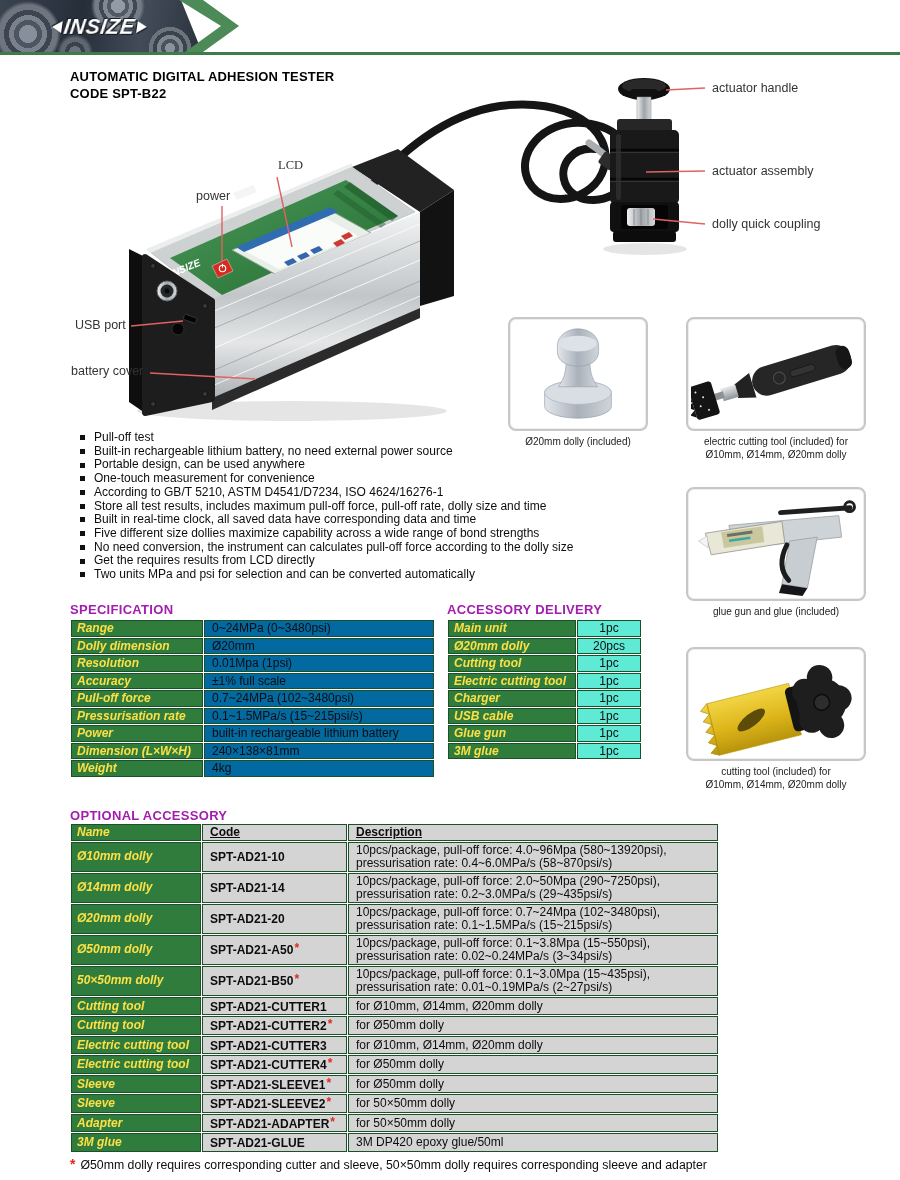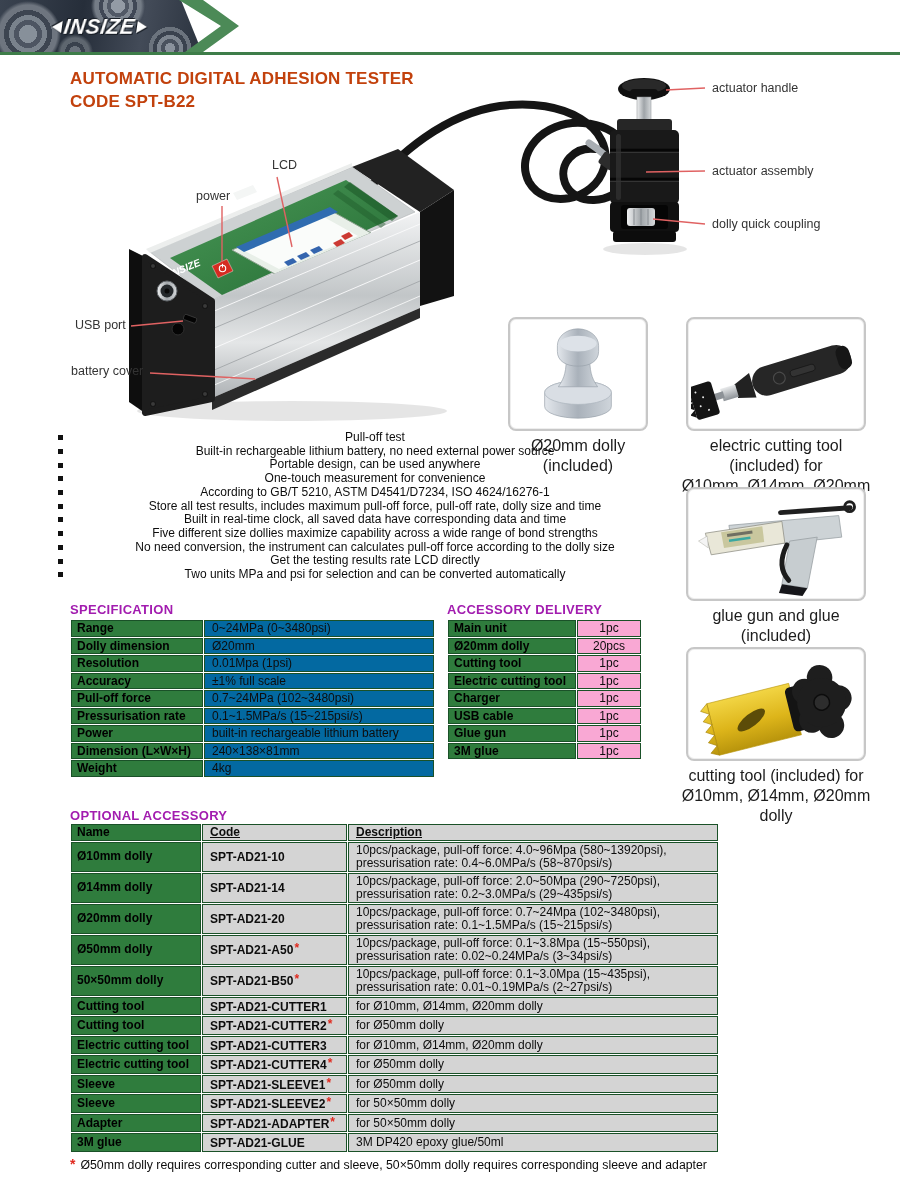--- a/index.html
+++ b/index.html
@@ -24,43 +24,43 @@
   }
   .brand-logo .tri-l{ width:0; height:0; border-top:6px solid transparent; border-bottom:6px solid transparent; border-right:10px solid #fff; }
   .brand-logo .tri-r{ width:0; height:0; border-top:6px solid transparent; border-bottom:6px solid transparent; border-left:10px solid #fff; }
   .brand-logo .word{ color:#fff; font-weight:bold; font-style:italic; font-size:21px; letter-spacing:0.5px; line-height:1; }
   .brand-chevron{
     position:absolute; left:179px; top:0; width:60px; height:52px; background:#4c8a57;
     clip-path: polygon(0px 0px, 24px 0px, 60px 26px, 24px 52px, 6px 52px, 42px 26px);
   }
   .green-rule{ position:absolute; left:0; top:52px; width:900px; height:3px; background:#3e7d49; }
 
-  .page-title{ position:absolute; left:70px; top:68px; font-size:17px; font-weight:bold; line-height:1.33; letter-spacing:0.2px; color:#c2410c; white-space:nowrap; }
+  .page-title{ position:absolute; left:70px; top:68px; font-size:13px; font-weight:bold; line-height:1.33; letter-spacing:0.2px; color:#000000; white-space:nowrap; }
 
   
   .illustration{ position:absolute; left:0; top:58px; width:900px; height:372px; z-index:1; }
   .callout{ position:absolute; font-size:12.5px; color:#333; z-index:3; white-space:nowrap;text-align:center; }
 
   
   .photo-box{ position:absolute; background:#fff; border:2px solid #c7c7c7; border-radius:8px; box-shadow:0 0 0 1px #eee inset; z-index:2; padding:3px; }
   .photo-box svg{ width:100%; height:100%; display:block; }
-  .gal-caption{ position:absolute; font-size:16px; line-height:1.25; color:#1c1c1c; text-align:center; z-index:2; }
+  .gal-caption{ position:absolute; font-size:10px; line-height:1.25; color:#1c1c1c; text-align:center; z-index:2; }
 
   
-  .features{ position:absolute; left:58px; top:431px; width:620px; list-style:none;text-align:center; }
+  .features{ position:absolute; left:80px; top:431px; width:620px; list-style:none; }
   .features li{ position:relative; padding-left:14px; font-size:12px; line-height:13.7px; color:#0d0d0d; }
   .features li::before{ content:""; position:absolute; left:0; top:4.2px; width:5px; height:5px; background:#111; }
 
   
   .sec-heading{ position:absolute; font-size:13px; font-weight:bold; letter-spacing:0.3px; color:#a21caf; }
   table.grid{ position:absolute; border-collapse:separate; border-spacing:1px; background:#fff; table-layout:fixed; }
   table.grid td{ border:1.5px solid #1a5128; font-size:12px; height:12px; line-height:12.5px; overflow:hidden; }
-  td.g{ background:#2f7c3d; color:#000000; font-weight:bold; padding:1px 5px; }
+  td.g{ background:#2f7c3d; color:#fde047; font-weight:bold; padding:1px 5px;font-style:italic; }
   td.v{ background:#0369a1; color:#0d0d0d; padding:1px 7px; }
-  td.q{ background:#f9a8d4; color:#0d0d0d; padding:1px 4px; text-align:center; }
+  td.q{ background:#5eead4; color:#0d0d0d; padding:1px 4px; text-align:center; }
   td.hd{ background:#d4d4d4; color:#0d0d0d; font-weight:bold; padding:1px 7px;text-decoration:underline; }
   td.c{ background:#d4d4d4; color:#0d0d0d; font-weight:bold; padding:1px 7px; white-space:nowrap; }
   td.d{ background:#d4d4d4; color:#0d0d0d; padding:1px 7px; line-height:1.23; }
   tr.tall td{ height:30px; }
   .star{ color:#e02a1f; font-weight:bold; vertical-align:2px; margin-left:1px; }
   .footnote{ position:absolute; left:70px; top:1156px; font-size:12.3px; color:#0d0d0d; }
   .footnote .mark{ color:#e02a1f; font-weight:bold; font-size:14px; margin-right:5px; }
 </style>
 </head>
 <body>
@@ -192,21 +192,21 @@
       <line x1="277" y1="177" x2="292" y2="247"></line>
       <line x1="131" y1="326" x2="183" y2="321"></line>
       <line x1="150" y1="373" x2="256" y2="379"></line>
       <line x1="705" y1="88" x2="666" y2="90"></line>
       <line x1="705" y1="171" x2="646" y2="172"></line>
       <line x1="705" y1="224" x2="653" y2="219"></line>
     </g>
   </svg>
 
   <span class="callout" style="left:196px;top:189px;">power</span>
-  <span class="callout" style="left:272px;top:158px;">LCD</span>
+  <span class="callout" style="left:278px;top:158px;font-family:Liberation Serif, serif;">LCD</span>
   <span class="callout" style="left:75px;top:318px;">USB port</span>
   <span class="callout" style="left:71px;top:364px;">battery cover</span>
   <span class="callout" style="left:712px;top:81px;">actuator handle</span>
   <span class="callout" style="left:712px;top:164px;">actuator assembly</span>
   <span class="callout" style="left:712px;top:217px;">dolly quick coupling</span>
 
   <div class="photo-box" style="left:508px;top:317px;width:140px;height:114px;">
     <svg viewBox="0 0 132 106">
       <defs>
         <linearGradient id="dg" x1="0" y1="0" x2="1" y2="0">
@@ -313,21 +313,21 @@
   <ul class="features">
     <li>Pull-off test</li>
     <li>Built-in rechargeable lithium battery, no need external power source</li>
     <li>Portable design, can be used anywhere</li>
     <li>One-touch measurement for convenience</li>
     <li>According to GB/T 5210, ASTM D4541/D7234, ISO 4624/16276-1</li>
     <li>Store all test results, includes maximum pull-off force, pull-off rate, dolly size and time</li>
     <li>Built in real-time clock, all saved data have corresponding data and time</li>
     <li>Five different size dollies maximize capability across a wide range of bond strengths</li>
     <li>No need conversion, the instrument can calculates pull-off force according to the dolly size</li>
-    <li>Get the testing results rate LCD directly</li>
+    <li>Get the requires results from LCD directly</li>
     <li>Two units MPa and psi for selection and can be converted automatically</li>
   </ul>
 
   <div class="sec-heading" style="left:70px;top:602px;">SPECIFICATION</div>
   <table class="grid" style="left:70px;top:619px;width:362px;">
     <colgroup>
         <col style="width:132px">
         <col style="width:230px">
       </colgroup>
     <tbody>

